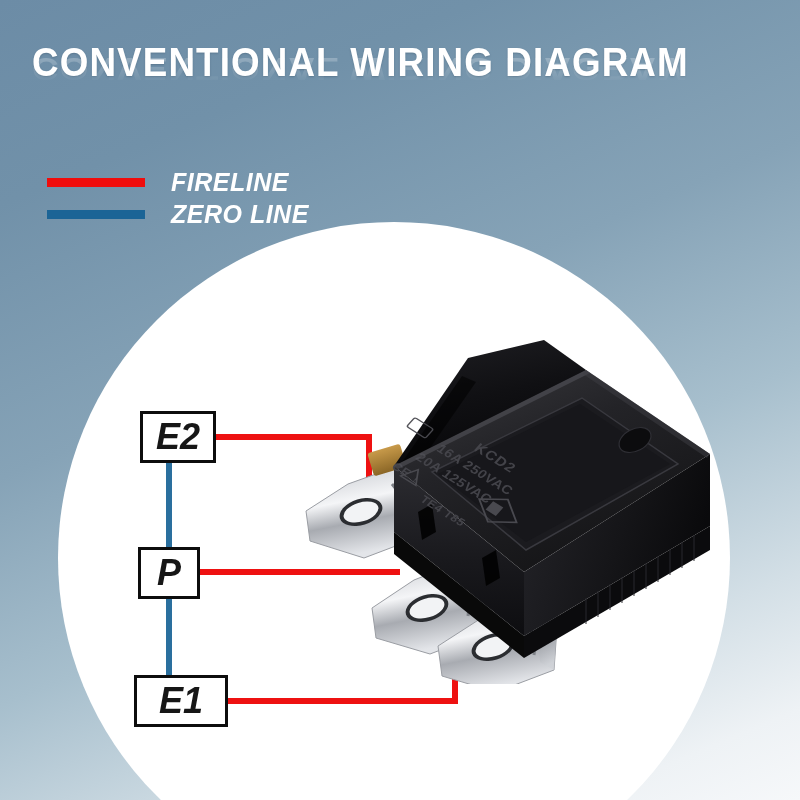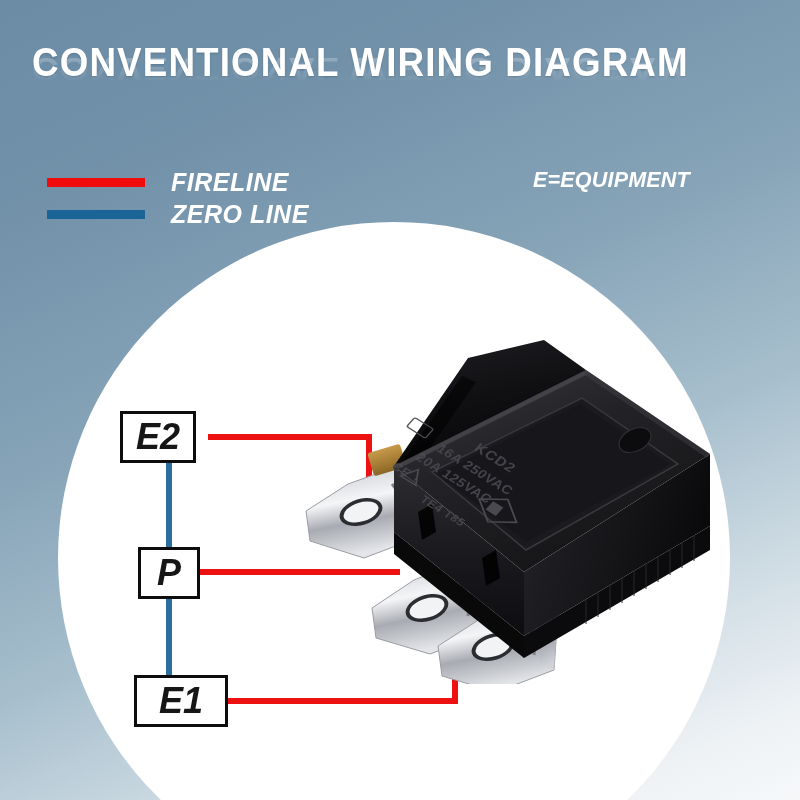--- a/index.html
+++ b/index.html
@@ -126,21 +126,21 @@
     box-sizing: border-box;
   }
   .term-box span {
     font-weight: bold;
     font-style: italic;
     font-size: 36px;
     color: #161616;
     line-height: 1;
     letter-spacing: 0px;
   }
-  #term-e2 { left: 120px; top: 411px; width: 76px; height: 52px; }
+  #term-e2 { left: 140px; top: 411px; width: 76px; height: 52px; }
   #term-p  { left: 138px; top: 547px; width: 62px; height: 52px; }
   #term-e1 { left: 134px; top: 675px; width: 94px; height: 52px; }
 
   
   .switch-assembly {
     position: absolute;
     left: 286px;
     top: 336px;
     width: 430px;
     height: 348px;
@@ -163,21 +163,20 @@
       <div class="legend-swatch" style="background:#f00c0c;"></div>
       <div class="legend-label">FIRELINE</div>
     </div>
     <div class="legend-row">
       <div class="legend-swatch" style="background:#1b6496;"></div>
       <div class="legend-label">ZERO LINE</div>
     </div>
   </div>
 
   <div class="keytext">
-    <div>E=EQUIPMENT</div>
   </div>
 
   <svg class="wires" viewBox="0 0 800 800">
 
     <line x1="169" y1="463" x2="169" y2="547" stroke="#2a6f9e" stroke-width="6"></line>
     <line x1="169" y1="599" x2="169" y2="675" stroke="#2a6f9e" stroke-width="6"></line>
 
     <polyline points="208,437 369,437 369,529" fill="none" stroke="#ee1111" stroke-width="6"></polyline>
 
     <line x1="200" y1="572" x2="400" y2="572" stroke="#ee1111" stroke-width="6"></line>

